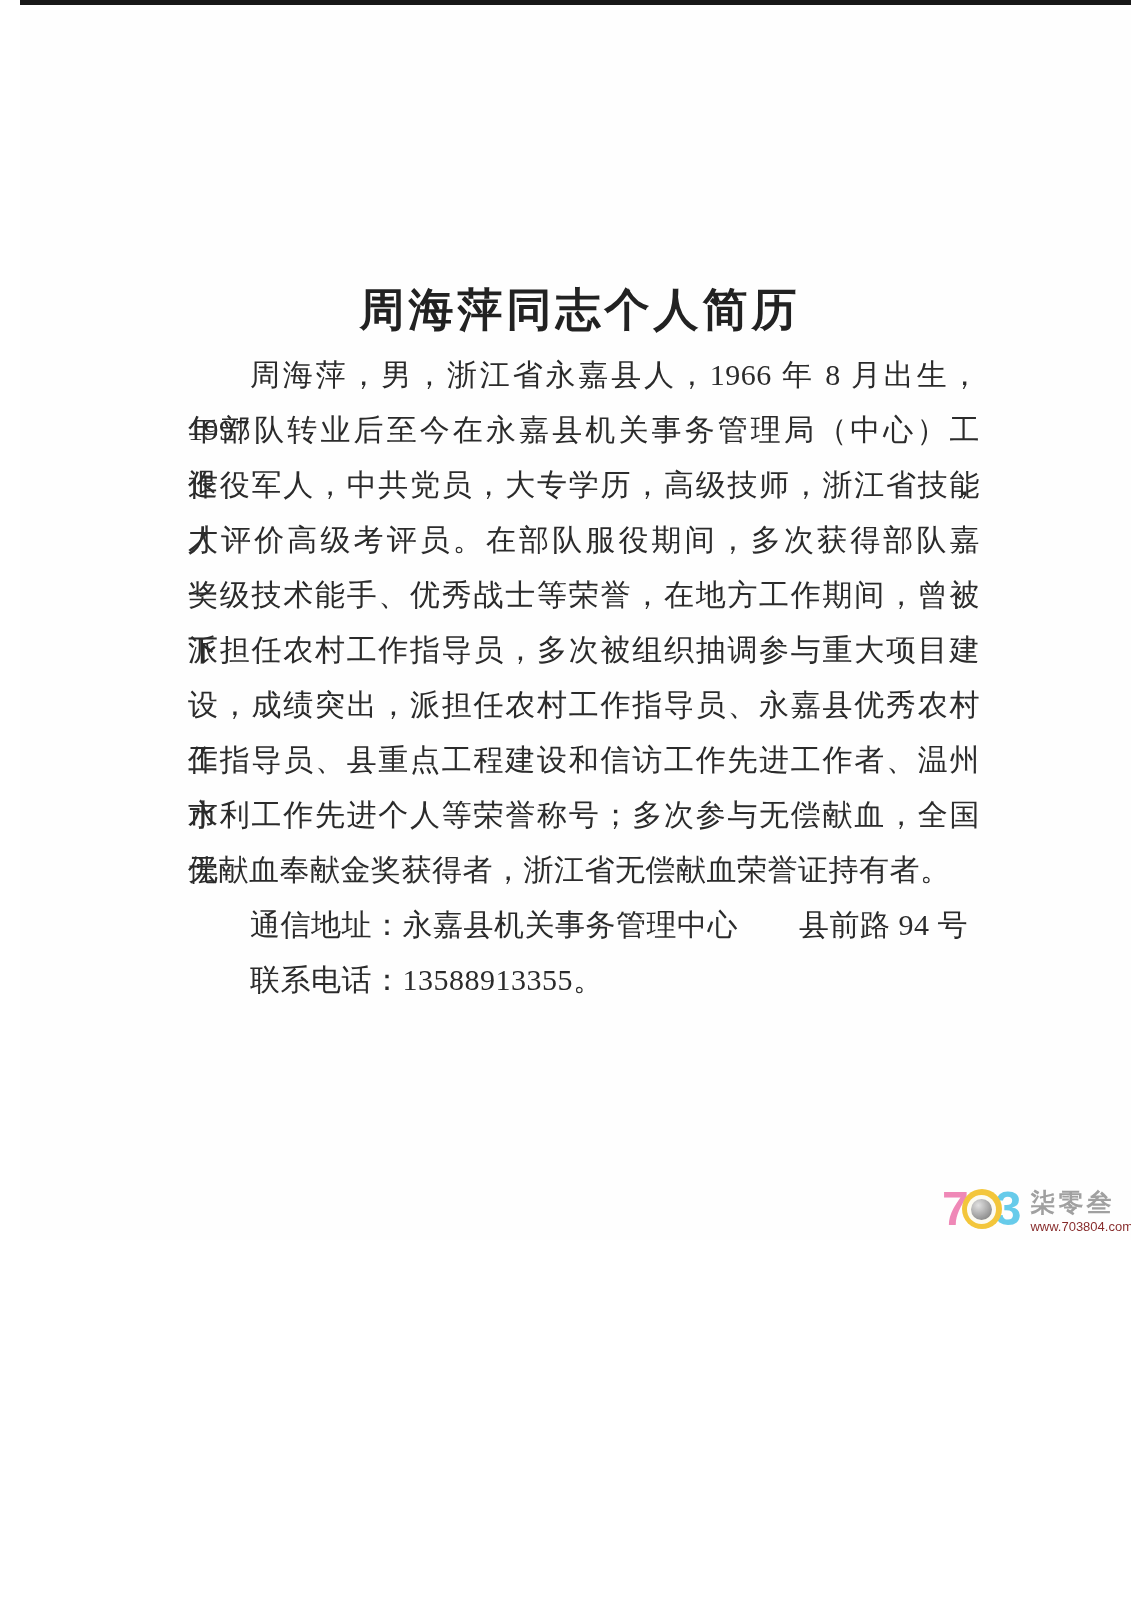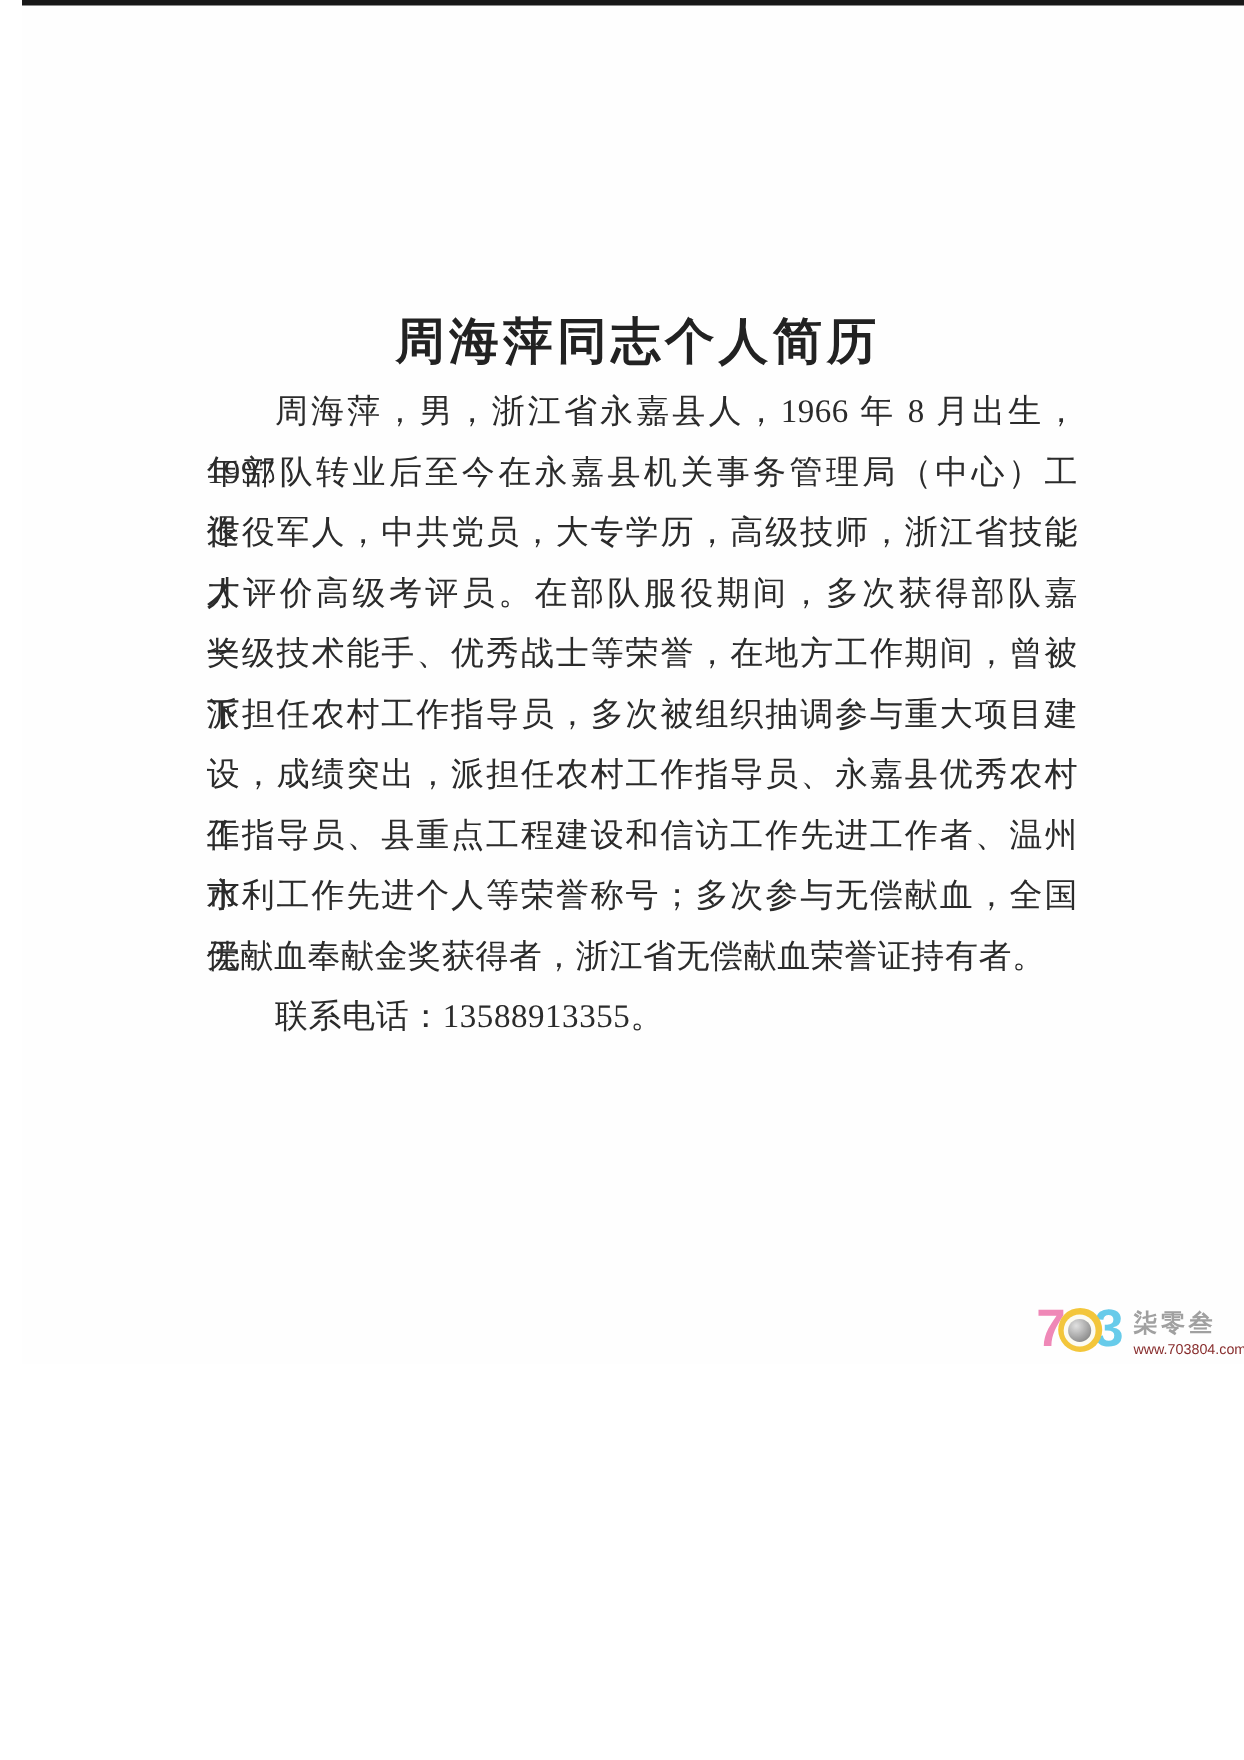--- a/index.html
+++ b/index.html
@@ -112,21 +112,21 @@
     border-radius: 50%;
     background: radial-gradient(circle at 35% 30%, #e0e0e0, #898989 75%);
   }
   .wm-text {
     margin-left: 9px;
     display: flex;
     flex-direction: column;
     align-items: flex-start;
   }
   .wm-brand {
-    font-size: 22px;
+    font-size: 25px;
     line-height: 32px;
     font-weight: bold;
     letter-spacing: 3px;
     color: #9b9b9b;
   }
   .wm-url {
     font-family: "Liberation Sans", "DejaVu Sans", sans-serif;
     font-size: 13px;
     line-height: 15px;
     color: #7f1d1d;
@@ -146,20 +146,21 @@
     <div class="line justify first-indent">周海萍，男，浙江省永嘉县人，1966 年 8 月出生，1997</div>
     <div class="line justify">年部队转业后至今在永嘉县机关事务管理局（中心）工作，</div>
     <div class="line justify">退役军人，中共党员，大专学历，高级技师，浙江省技能人</div>
     <div class="line justify">才评价高级考评员。在部队服役期间，多次获得部队嘉奖、</div>
     <div class="line justify">一级技术能手、优秀战士等荣誉，在地方工作期间，曾被下</div>
     <div class="line justify">派担任农村工作指导员，多次被组织抽调参与重大项目建</div>
     <div class="line justify">设，成绩突出，派担任农村工作指导员、永嘉县优秀农村工</div>
     <div class="line justify">作指导员、县重点工程建设和信访工作先进工作者、温州市</div>
     <div class="line justify">水利工作先进个人等荣誉称号；多次参与无偿献血，全国无</div>
     <div class="line plain">偿献血奉献金奖获得者，浙江省无偿献血荣誉证持有者。</div>
+    <div class="line plain first-indent">通信地址：永嘉县机关事务管理中心　　县前路 94 号</div>
     <div class="line plain first-indent">联系电话：13588913355。</div>
   </div>
 
   <div class="watermark">
     <div class="wm-logo">
       <span class="wm-digit seven">7</span>
       <span class="wm-lens">
         <span class="wm-lens-inner">
           <span class="wm-lens-core"></span>
         </span>

